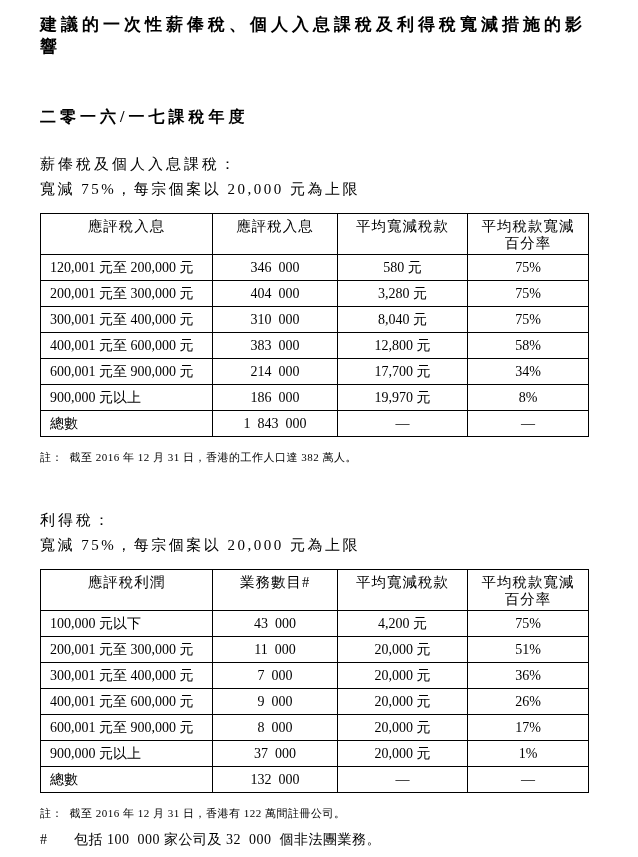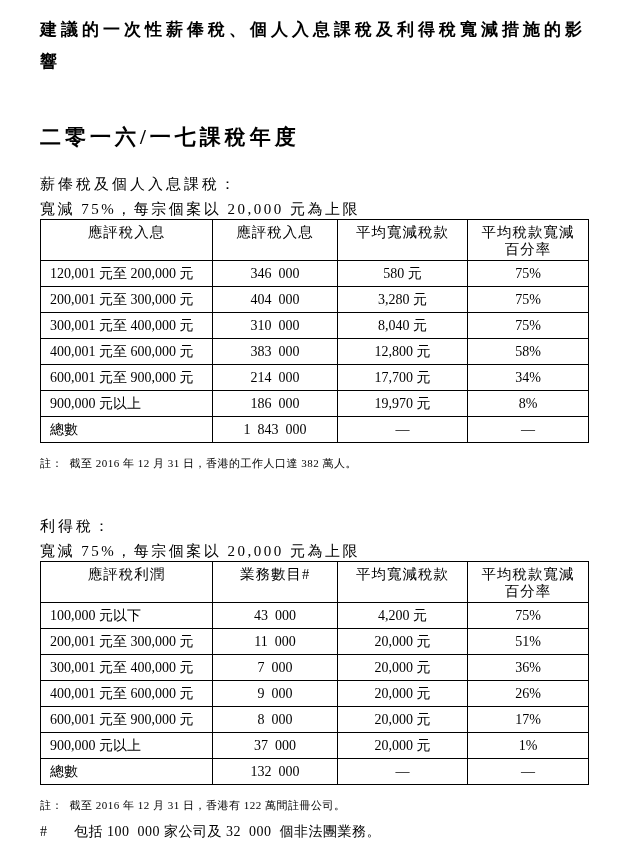--- a/index.html
+++ b/index.html
@@ -5,37 +5,37 @@
   html,body { margin:0; padding:0; background:#fff; }
   body {
     width:638px; height:857px;
     font-family:"Liberation Serif","DejaVu Serif",serif;
     color:#000;
   }
   .page { box-sizing:border-box; width:638px; padding:14px 40px 0 40px; }
 
   .doc-title {
     margin:0; font-size:17px; font-weight:bold;
-    letter-spacing:4px; line-height:32px;
+    letter-spacing:4px; line-height:22px;
   }
   .year-heading {
-    margin:48px 0 0 0; font-size:21px; font-weight:bold;
+    margin:48px 0 0 0; font-size:16px; font-weight:bold;
     letter-spacing:4px; line-height:22px;
   }
   .sec-heading {
     margin:27px 0 0 0; font-size:15px; letter-spacing:3px; line-height:19px;
   }
   .cap-line {
     margin:6px 0 0 0; font-size:15px; letter-spacing:2.5px; line-height:19px;
     white-space:pre-wrap;
   }
 
   table.tax-table {
     border-collapse:collapse; table-layout:fixed;
-    width:548px; padding-left:13px;
+    width:548px; margin-top:14px;padding-left:13px;
   }
   .tax-table th, .tax-table td { border:1px solid #000; }
   .tax-table th {
     font-weight:normal; font-size:14.5px; letter-spacing:1px;
     text-align:center; vertical-align:top;
     height:41px; padding:4px 2px 0 2px; line-height:17px;
     white-space:pre-line; box-sizing:border-box;
   }
   .tax-table td {
     font-size:14px; height:26px; padding:0 2px;

